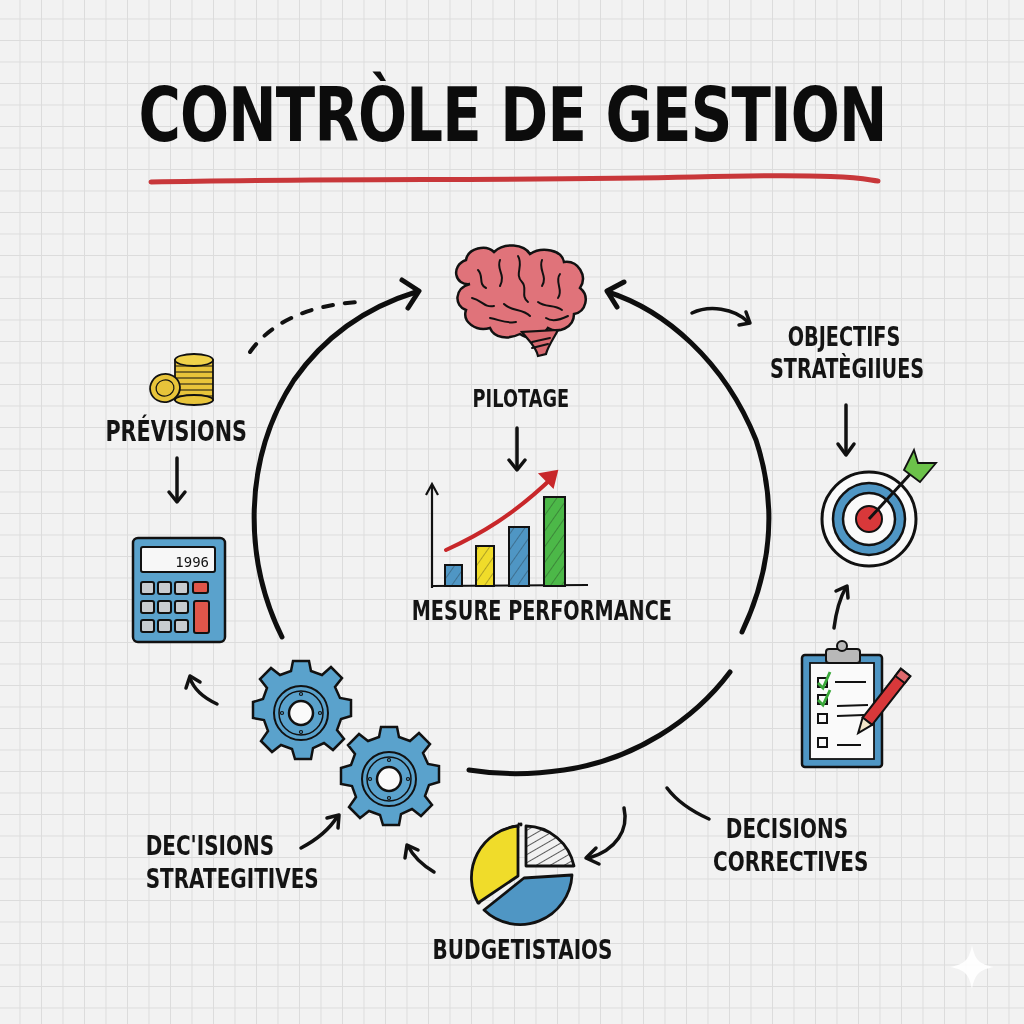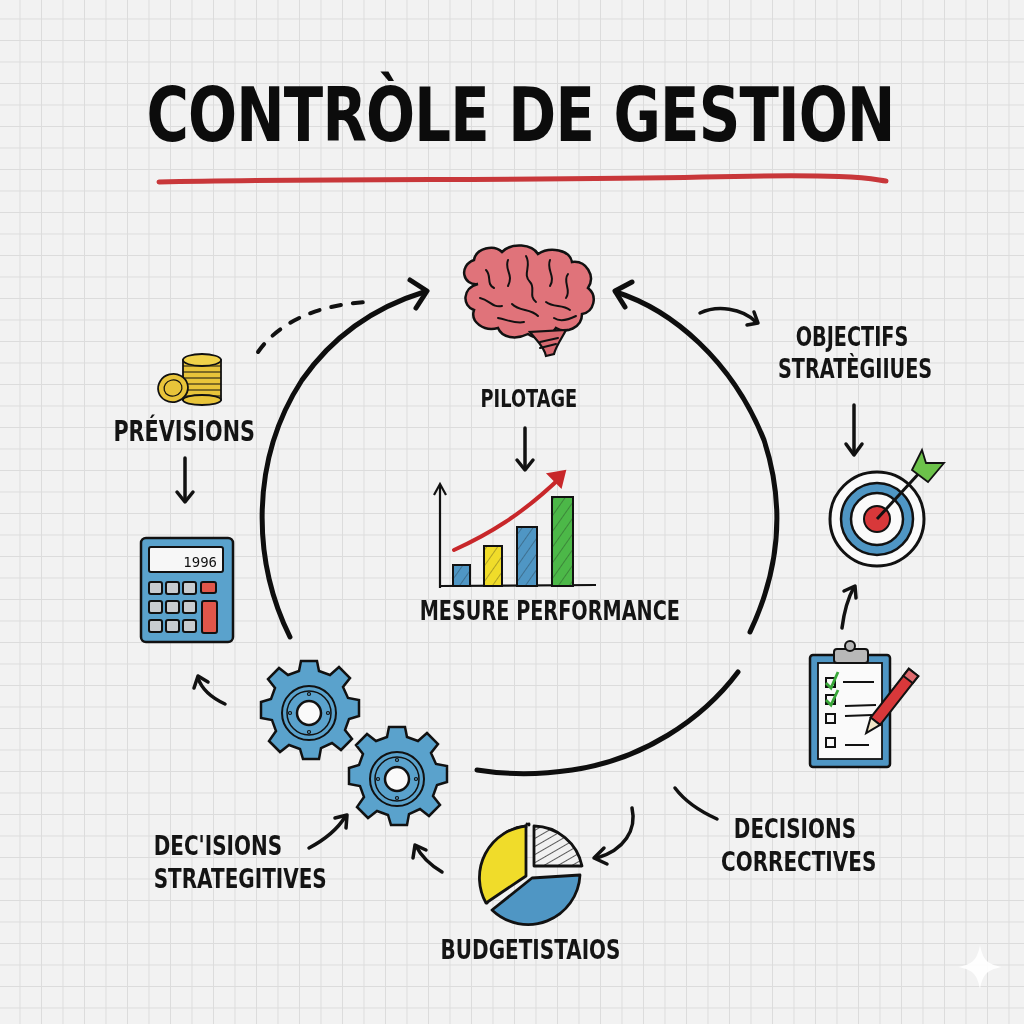--- a/index.html
+++ b/index.html
@@ -15,21 +15,21 @@
         linear-gradient(to right, #dcdcdc 1px, transparent 1px),
         linear-gradient(to bottom, #dcdcdc 1px, transparent 1px);
       background-size: 21.5px 21.5px;
       background-position: -2px -3px;
       position: relative;
       font-family: "DejaVu Sans", "Liberation Sans", sans-serif;
       color: #111;
     }
     .canvas {
       position: absolute;
-      left: 12px; top: 0;
+      left: 4px; top: 0;
       width: 916px; height: 1024px;
     }
     .title {
       position: absolute;
       left: 0; top: 78px;
       width: 1024px;
       text-align: center;
       font-family: "DejaVu Sans", sans-serif;
       font-weight: bold;
       font-size: 74px;

